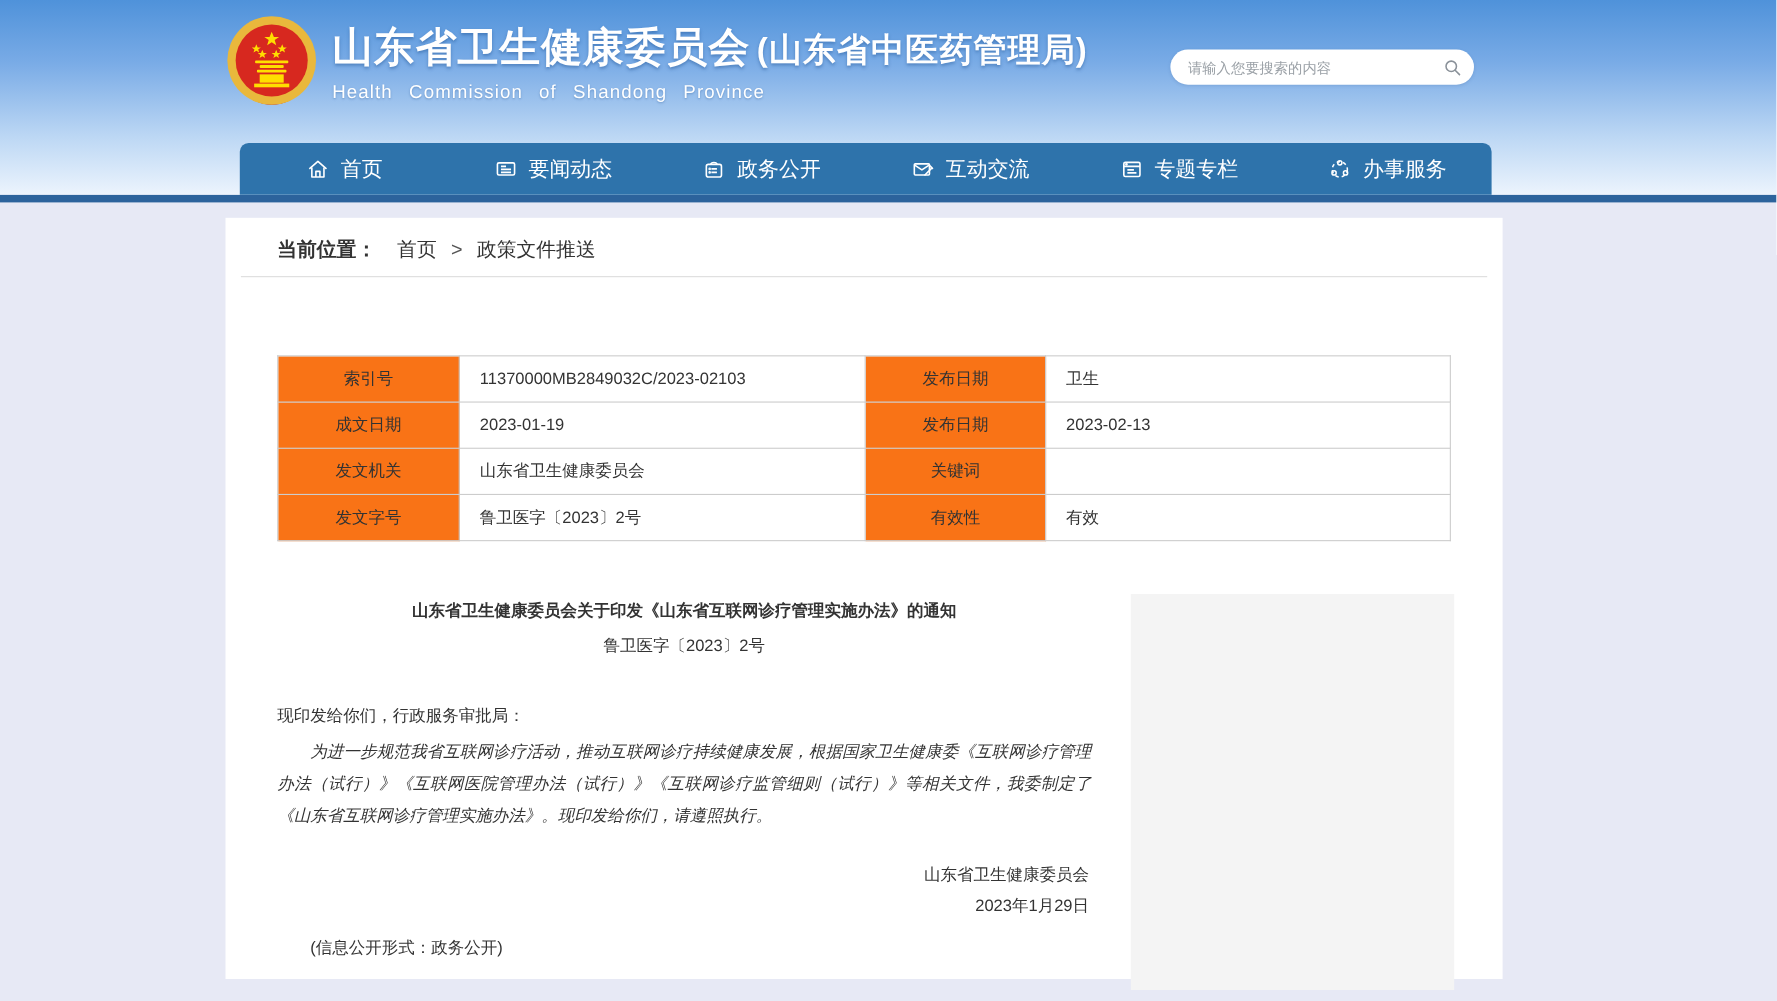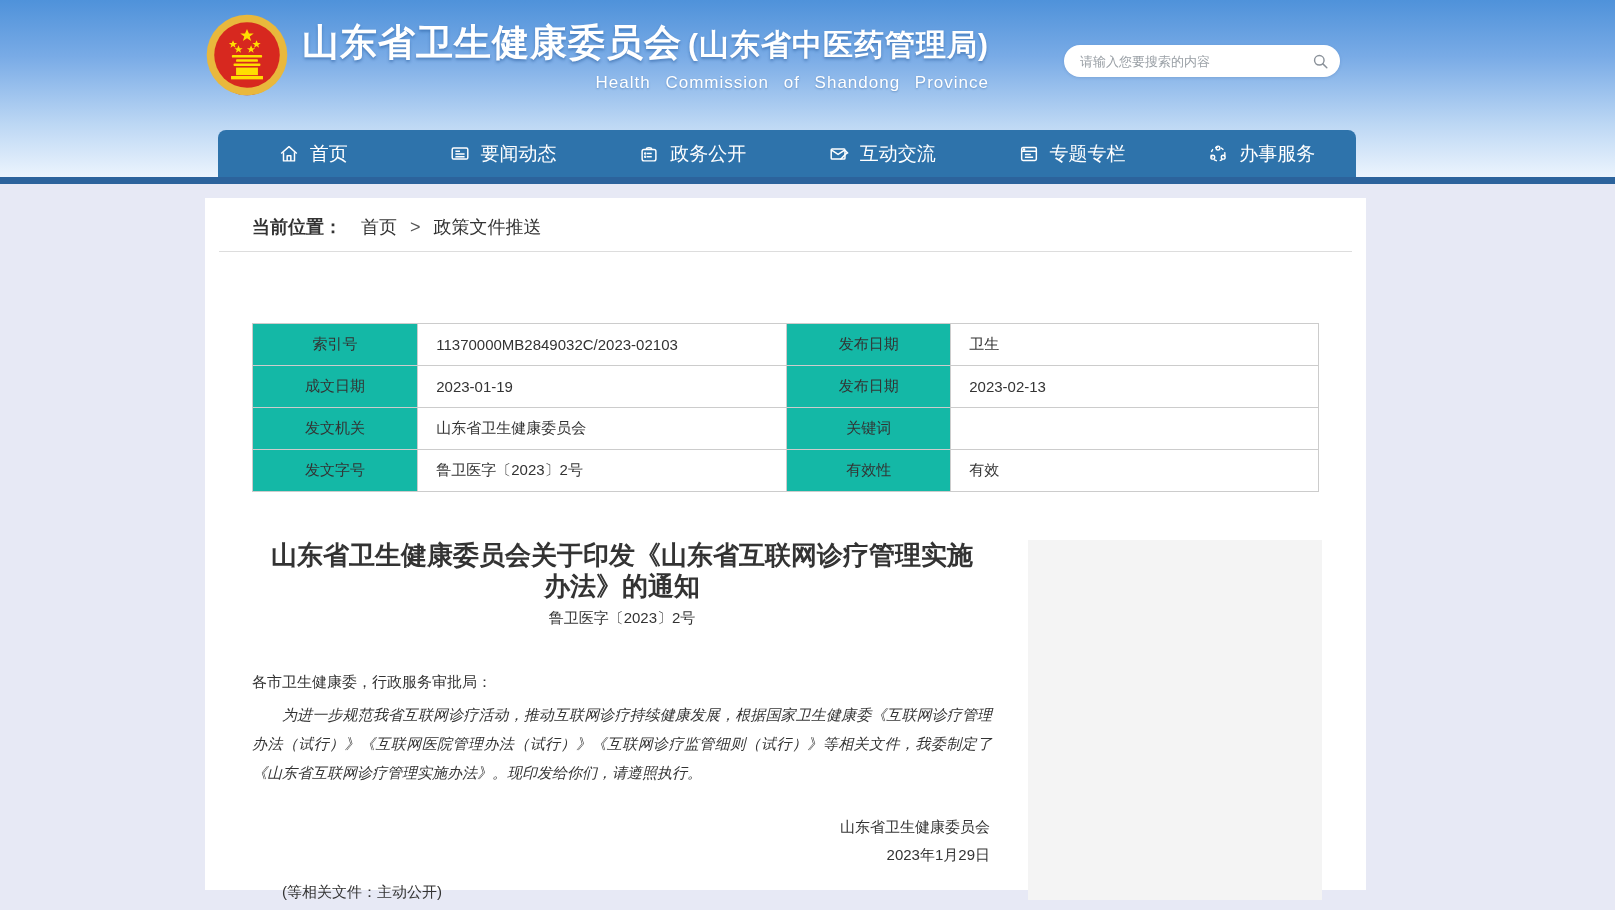--- a/index.html
+++ b/index.html
@@ -7,21 +7,21 @@
     width:1615px;height:910px;position:relative;overflow:hidden;
     background:#e7e9f5;
     font-family:"Liberation Sans","DejaVu Sans",sans-serif;
     color:#333;
   }
   
   .top-area{
     position:relative;height:177px;
     background:linear-gradient(180deg,#4f92da 0%,#79abe6 32%,#bcd7f4 70%,#ecf4fd 100%);
   }
-  .brand{position:absolute;left:205px;top:12px;display:flex;align-items:flex-start;text-align:right;}
+  .brand{position:absolute;left:205px;top:12px;display:flex;align-items:flex-start;}
   .brand svg.emblem{width:84px;height:86px;flex:0 0 auto;}
   .titles{margin-left:13px;padding-top:10px;}
   .title-line{
     color:#fff;font-weight:bold;font-size:37px;line-height:42px;white-space:nowrap;
     text-shadow:0 2px 3px rgba(25,75,140,.45);letter-spacing:1px;
   }
   .title-line .paren{font-size:30px;margin-left:6px;}
   .subtitle{
     color:#fff;font-size:17px;margin-top:7px;letter-spacing:1px;word-spacing:9px;
     text-shadow:0 1px 2px rgba(25,75,140,.4);
@@ -57,27 +57,27 @@
   .breadcrumb a{color:#333;text-decoration:none;cursor:pointer;}
   .breadcrumb .sep{margin:0 8px;color:#555;}
   .breadcrumb a.home{margin-left:14px;}
   .divider{height:1px;background:#ddd;margin:12px 14px 0 14px;}
   
   .meta-table{
     width:1067px;margin:71px 47px 0 47px;border-collapse:collapse;table-layout:fixed;
     font-size:15px;color:#333;
   }
   .meta-table td{border:1px solid #ccc;height:39px;}
-  .meta-table td.lab{background:#14b8a6;text-align:center;}
+  .meta-table td.lab{background:#f97316;text-align:center;}
   .meta-table td.val{padding-left:18px;text-align:left;}
   
   .article-row{display:flex;padding:48px 0 0 47px;}
   .article{width:740px;flex:0 0 auto;}
   .art-title{
-    width:712px;margin:0 auto;text-align:center;font-size:26px;font-weight:bold;
+    width:712px;margin:0 auto;text-align:center;font-size:15px;font-weight:bold;
     line-height:31px;color:#333;
   }
   .doc-num{text-align:center;font-size:15px;margin-top:7px;}
   .salutation{margin-top:42px;font-size:15px;line-height:24px;}
   .body-par{margin-top:6px;font-size:15px;line-height:29px;text-indent:2em;text-align:justify;font-style:italic;}
   .signature{margin-top:26px;text-align:right;font-size:15px;line-height:28px;padding-right:2px;}
   .note{margin-top:14px;font-size:15px;text-indent:2em;}
   .side-placeholder{
     width:294px;height:360px;background:#f4f4f4;margin-left:36px;flex:0 0 auto;
   }
@@ -218,24 +218,24 @@
       <td class="lab">有效性</td>
       <td class="val">有效</td>
     </tr>
   </tbody>
     </table>
 
   <div class="article-row">
     <div class="article">
       <h1 class="art-title">山东省卫生健康委员会关于印发《山东省互联网诊疗管理实施办法》的通知</h1>
       <div class="doc-num">鲁卫医字〔2023〕2号</div>
-      <div class="salutation">各市卫生健康委，行政服务审批局：</div>
+      <div class="salutation">现印发给你们，行政服务审批局：</div>
       <p class="body-par">为进一步规范我省互联网诊疗活动，推动互联网诊疗持续健康发展，根据国家卫生健康委《互联网诊疗管理办法（试行）》《互联网医院管理办法（试行）》《互联网诊疗监管细则（试行）》等相关文件，我委制定了《山东省互联网诊疗管理实施办法》。现印发给你们，请遵照执行。</p>
       <div class="signature">
         <div>山东省卫生健康委员会</div>
         <div>2023年1月29日</div>
       </div>
-      <div class="note">(等相关文件：主动公开)</div>
+      <div class="note">(信息公开形式：政务公开)</div>
     </div>
     <div class="side-placeholder"></div>
   </div>
 
 </div>
 
 </body></html>

